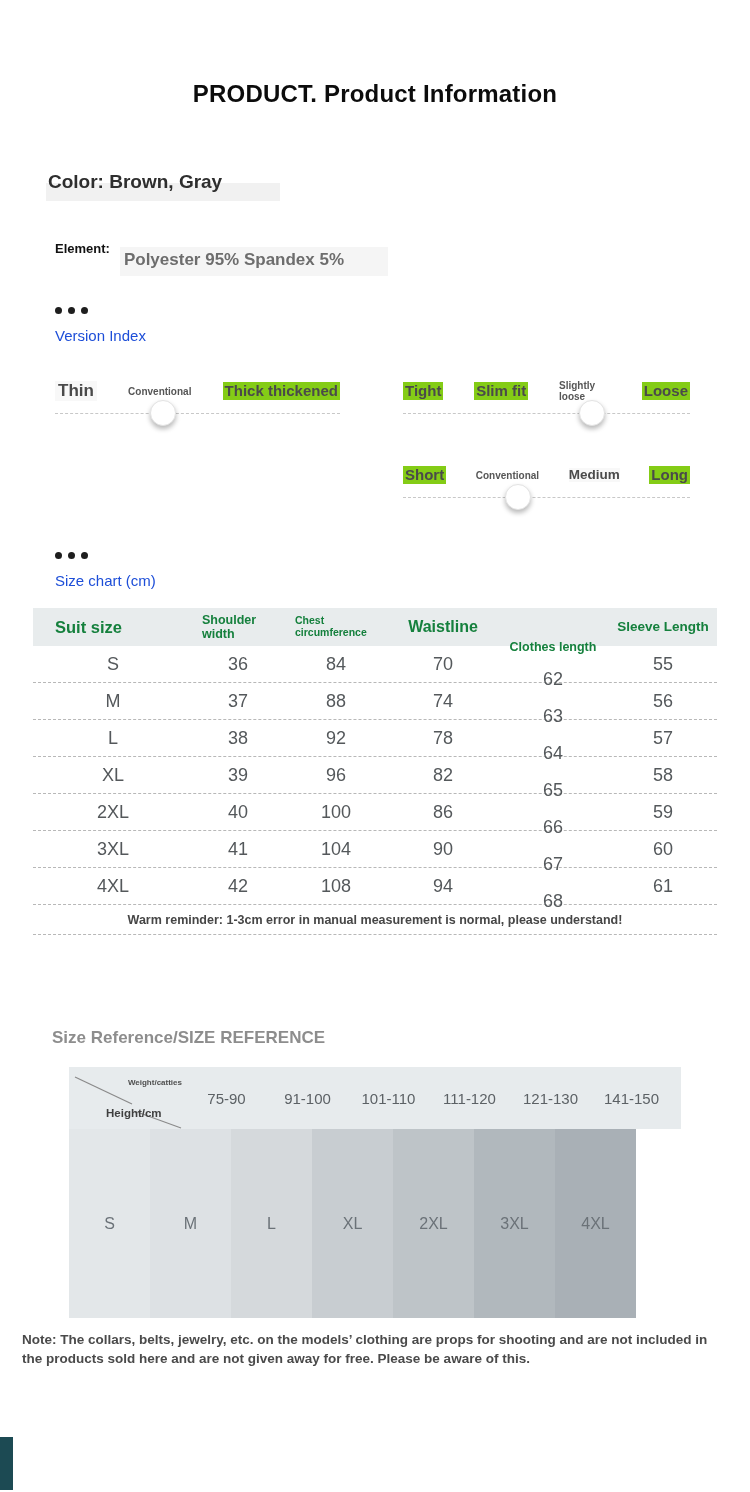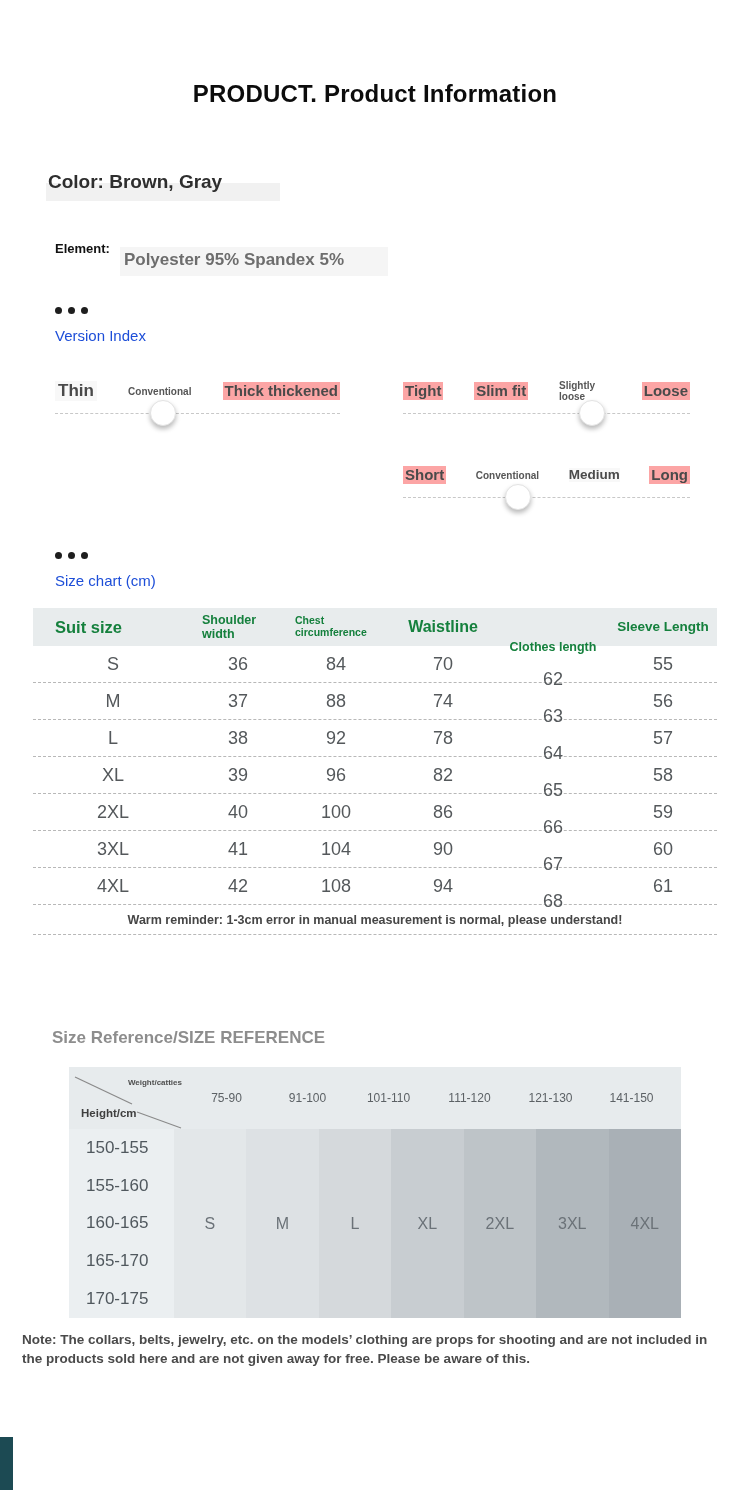--- a/index.html
+++ b/index.html
@@ -26,21 +26,21 @@
   .dot { width:7px; height:7px; border-radius:50%; background:#1e1e1e; }
   .sec-heading { margin:13px 0 0 55px; font-size:15px; font-weight:normal; color:#1d4ed8; }
   
   .sliders { margin-top:27px; padding:0 60px 0 55px; display:flex; justify-content:space-between; }
   .slider-col { display:flex; flex-direction:column; }
   .col-l { width:285px; } .col-r { width:287px; }
   .slider-block + .slider-block { margin-top:28px; }
   .slider-labels { display:flex; justify-content:space-between; align-items:center; min-height:40px; }
   .lbl { font-weight:bold; color:#4a4a4a; line-height:1.1; }
   .lbl-lg { font-size:17px; background:#f8f8f8; padding:1px 3px; }
-  .lbl-md { font-size:15px; background:#fca5a5; padding:1px 2px; }
+  .lbl-md { font-size:15px; background:#84cc16; padding:1px 2px; }
   .lbl-md2 { font-size:13.5px; background:#f8f8f8; }
   .lbl-sm { font-size:10px; color:#565656; }
   .w-narrow { max-width:64px; } .w-narrow2 { max-width:74px; } .w-narrow3 { max-width:52px; }
   .slider-line { position:relative; border-top:1px dashed #c8c8c8; margin-top:2px; height:14px; }
   .knob {
     position:absolute; top:-14px; width:26px; height:26px; border-radius:50%;
     background:#fff; border:1px solid #e3e3e3; transform:translateX(-50%);
     box-shadow:0 3px 5px rgba(0,0,0,.28);
   }
   
@@ -59,22 +59,22 @@
   .t-row .raise { position:relative; top:-5px; }
   .t-reminder { height:30px; display:flex; align-items:center; justify-content:center;
     border-bottom:1px dashed #b8b8b8; font-size:12.5px; font-weight:bold; color:#464646; }
   
   .ref-heading { margin:93px 0 0 52px; font-size:17px; font-weight:bold; color:#8d8d8d; }
   .ref-grid { margin:19px auto 0 auto; width:612px; }
   .ref-head { display:flex; height:62px; background:#e7ebed; }
   .corner { width:117px; position:relative; }
   .corner svg { position:absolute; left:0; top:0; }
   .corner-top { position:absolute; top:11px; right:4px; font-size:8px; font-weight:bold; color:#4f4f4f; }
-  .corner-bottom { position:absolute; bottom:10px; left:12px; font-size:11.5px; font-weight:bold; color:#3f3f3f; }
-  .wcol { width:81px; display:flex; align-items:center; justify-content:center; font-size:12px; color:#5c6165; }
+  .corner-bottom { position:absolute; bottom:10px; left:37px; font-size:11.5px; font-weight:bold; color:#3f3f3f; }
+  .wcol { width:81px; display:flex; align-items:center; justify-content:center; font-size:15px; color:#5c6165; }
   .ref-body { display:flex; height:189px; }
   .hcol { width:117px; background:#ebeff1; display:flex; flex-direction:column; }
   .hrow { flex:1; display:flex; align-items:center; padding-left:17px; font-size:17px; color:#50585e; }
   .band { width:81px; display:flex; align-items:center; justify-content:center; font-size:16px; color:#6b7278; }
   
   .note { margin:13px 22px 0 22px; font-size:13.5px; font-weight:bold; color:#4a4a4a; line-height:1.4; }
   .accent-bar { position:absolute; left:0; top:1437px; width:13px; height:53px; background:#1c4a53; }
 </style>
 </head>
 <body>
@@ -226,27 +226,20 @@
       <span class="corner-bottom">Height/cm</span>
     </div>
     <div class="wcol">75-90</div>
     <div class="wcol">91-100</div>
     <div class="wcol">101-110</div>
     <div class="wcol">111-120</div>
     <div class="wcol">121-130</div>
     <div class="wcol">141-150</div>
   </div>
   <div class="ref-body">
-    <div class="hcol">
-      <div class="hrow">150-155</div>
-      <div class="hrow">155-160</div>
-      <div class="hrow">160-165</div>
-      <div class="hrow">165-170</div>
-      <div class="hrow">170-175</div>
-    </div>
     <div class="band" style="background-color: rgb(227, 231, 233);">S</div>
     <div class="band" style="background-color: rgb(221, 225, 228);">M</div>
     <div class="band" style="background-color: rgb(213, 217, 220);">L</div>
     <div class="band" style="background-color: rgb(200, 205, 209);">XL</div>
     <div class="band" style="background-color: rgb(190, 196, 200);">2XL</div>
     <div class="band" style="background-color: rgb(177, 184, 189);">3XL</div>
     <div class="band" style="background-color: rgb(169, 176, 182);">4XL</div>
   </div>
 </div>
 

